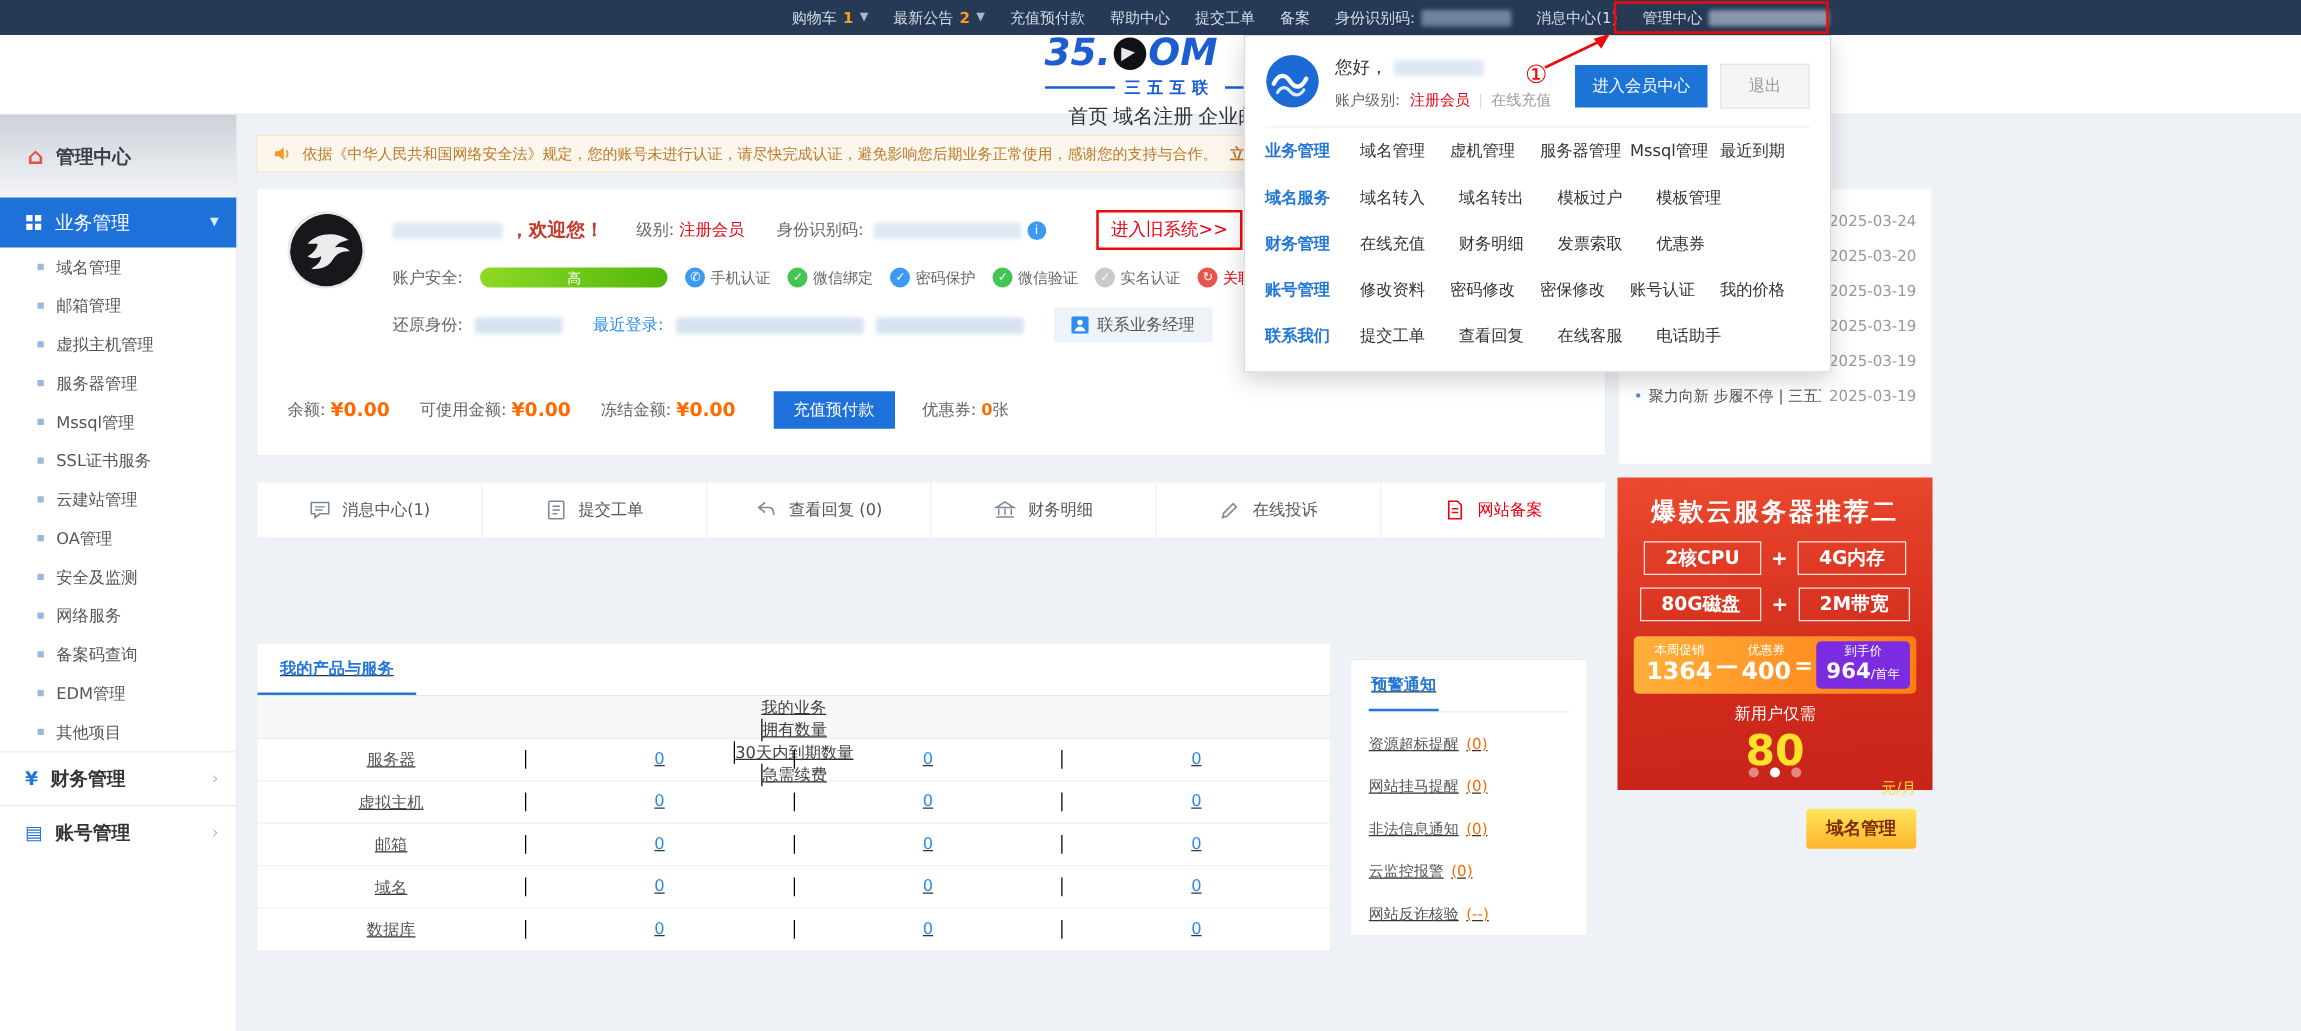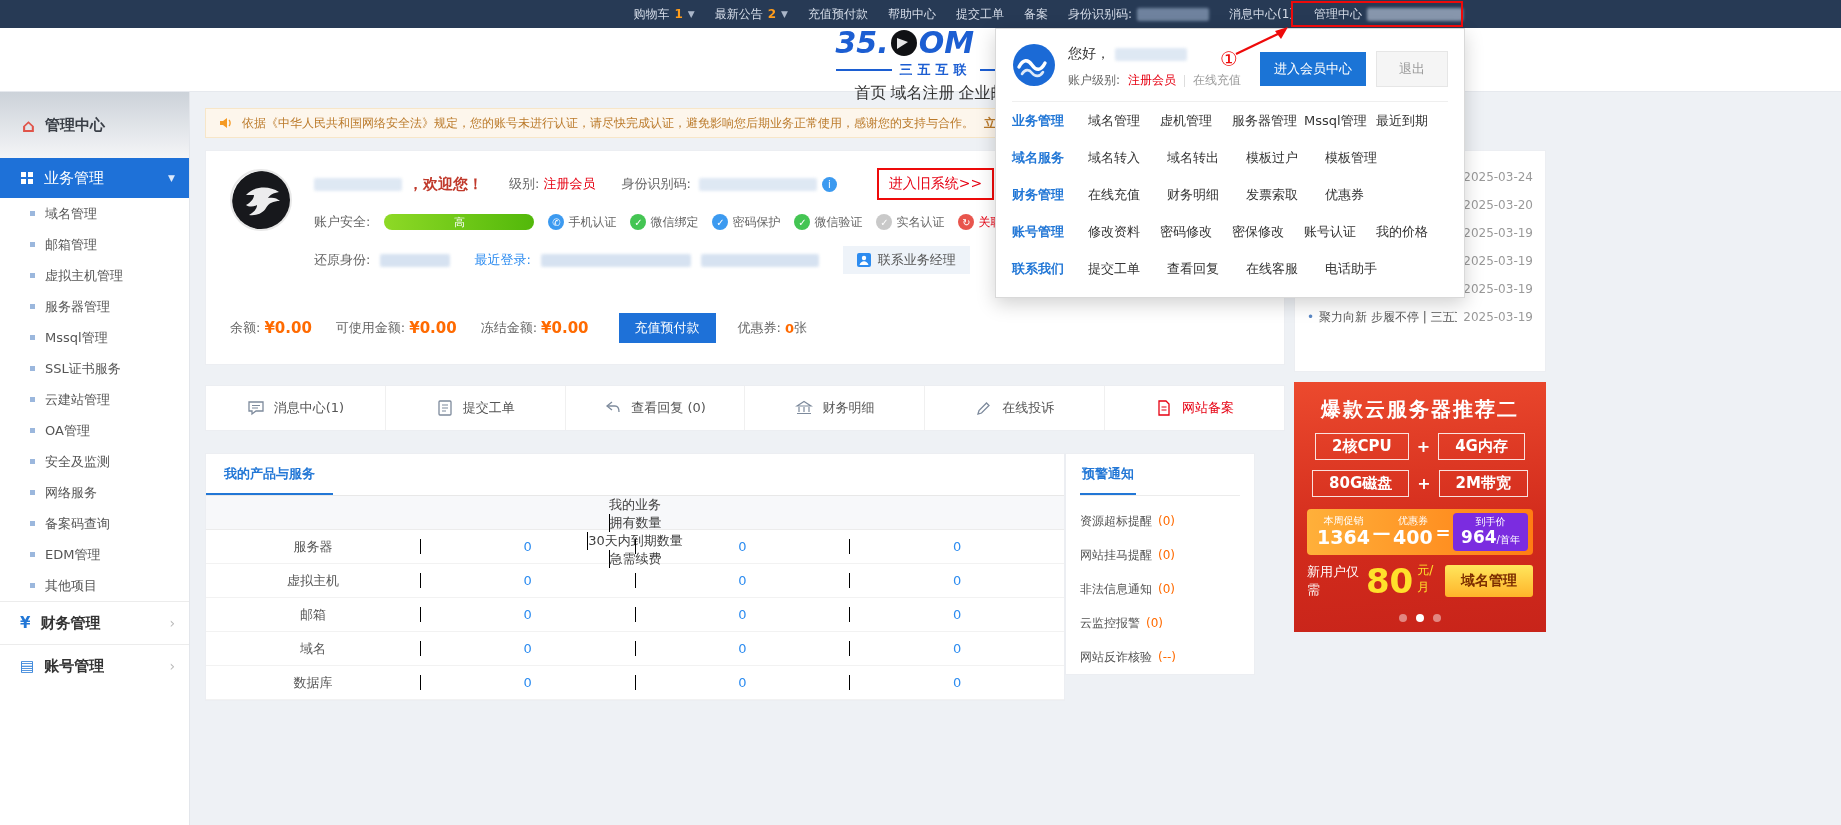--- a/index.html
+++ b/index.html
@@ -101,21 +101,21 @@
                   align-items:center; margin:0 22px 0 6px; cursor:pointer; }
   .coupon-n { color:#ff6a00; font-weight:bold; margin-left:4px; }
 
   .quick-bar { margin-top:20px; background:#fff; border:1px solid #eceef2; height:46px; display:flex; }
   .q-cell { flex:1; display:flex; align-items:center; justify-content:center; gap:9px; color:#555;
             cursor:pointer; border-left:1px solid #f0f0f0; }
   .q-cell:first-child { border-left:none; }
   .q-ic { color:#7d8a9c; display:flex; }
   .q-cell.redcell, .q-cell.redcell .q-ic { color:#e60012; }
 
-  .bottom-row { margin-top:22px; display:flex; align-items:flex-start; height:370px; }
+  .bottom-row { margin-top:22px; display:flex; gap:15px; align-items:center; height:370px;text-decoration:underline; }
   .products { width:860px; background:#fff; border:1px solid #eceef2; }
   .p-tabbar { height:42px; border-bottom:1px solid #e8e8e8; display:flex; }
   .p-tab { padding:0 18px; display:flex; align-items:center; color:#2277d6; font-weight:bold;
            border-bottom:2px solid #2277d6; cursor:pointer; }
   .t-head { display:flex; height:34px; background:#f7f8fa; border-bottom:1px solid #ececec;
             align-items:center; color:#404040;flex-direction:column; }
   .t-row { display:flex; height:34px; align-items:center; border-bottom:1px solid #f2f2f2; color:#555; }
   .t-cell { flex:1; text-align:center; border-left:1px solid #000000; }
   .t-cell:first-child { border-left:none; }
   .t-val { color:#2d8cf0; cursor:pointer; }
@@ -142,21 +142,21 @@
   .spec-box { border:1px solid rgba(255,255,255,.85); padding:3px 16px; font-size:15px; font-weight:bold;
               white-space:nowrap; }
   .plus { font-size:16px; font-weight:bold; }
   .price-strip { margin-top:12px; height:46px; background:linear-gradient(90deg,#ffb03a,#ff7d13);
                  border-radius:4px; display:flex; align-items:center; justify-content:space-between;
                  padding:0 5px 0 10px; }
   .ps-col { text-align:center; line-height:1.15; }
   .ps-label { font-size:10px; } .ps-num { font-size:19px; font-weight:bold; }
   .ps-op { font-size:18px; font-weight:bold; padding:0 2px; }
   .final-box { background:#7b2ce0; border-radius:4px; padding:3px 8px; text-align:center; line-height:1.15; }
-  .newuser-row { display:flex; align-items:center; margin-top:7px; gap:4px; }
+  .newuser-row { display:flex; align-items:center; margin-top:7px; gap:4px;flex-direction:column; }
   .nu-price { font-size:34px; font-weight:bold; color:#ffe12b; line-height:1; }
   .nu-unit { font-size:12px; color:#ffe12b; align-self:flex-end; margin-bottom:4px; }
   .buy-btn { margin-left:auto; background:linear-gradient(#ffe65c,#ffb42a); color:#7c2d00; font-weight:bold;
              font-size:14px; padding:7px 16px; border-radius:3px; cursor:pointer; white-space:nowrap; }
   .dots { position:absolute; bottom:10px; left:0; right:0; display:flex; justify-content:center; gap:9px; }
   .dot { width:8px; height:8px; border-radius:50%; background:rgba(255,255,255,.45); cursor:pointer; }
   .dot.active { background:#fff; }
 
   
   .dropdown { position:absolute; left:995px; top:28px; width:470px; background:#fff;

